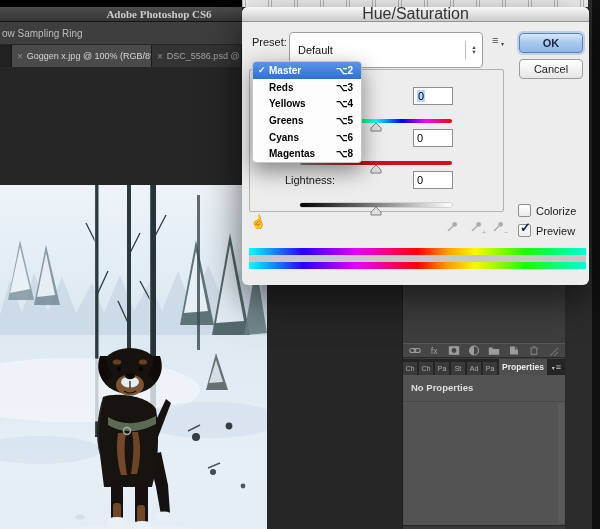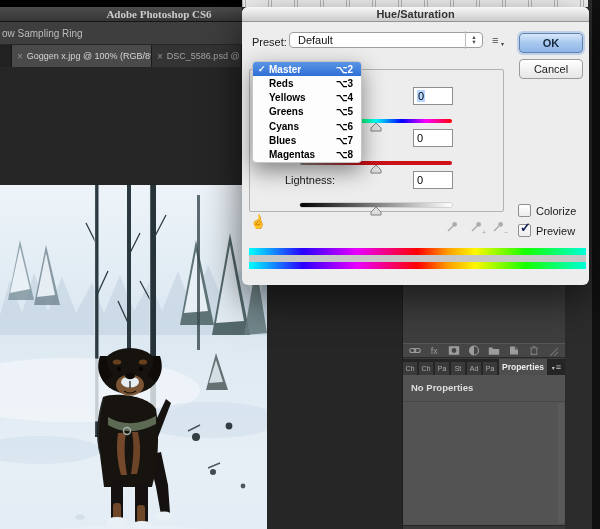--- a/index.html
+++ b/index.html
@@ -57,24 +57,24 @@
   
   .ruler { left:242px; top:0; width:346px; height:7px; background:#f2f2f2;
     background-image:repeating-linear-gradient(90deg,#b9b9b9 0 1px,transparent 1px 3px,#b9b9b9 3px 4px,transparent 4px 26px); }
 
   
   .dialog { left:242px; top:7px; width:347px; height:278px; background:#ededed; border-radius:6px;
     box-shadow:0 14px 40px rgba(0,0,0,.6); }
   .dlg-title { position:absolute; left:0; top:0; width:100%; height:15px;
     background:linear-gradient(#f8f8f8,#cbcbcb); border-bottom:1px solid #949494;
     border-radius:6px 6px 0 0; display:flex; align-items:center; justify-content:center; }
-  .dlg-title span { font-size:11px; font-weight:bold; color:#333; }
+  .dlg-title span { font-size:16px; font-weight:normal; color:#333; }
   .lbl { font-size:11px; color:#1a1a1a; }
   .lbl-preset { position:absolute; left:10px; top:29px; }
-  .select { position:absolute; left:47px; top:25px; width:194px; height:16px; background:#fff;
+  .select { position:absolute; left:47px; top:25px; width:194px; height:36px; background:#fff;
     border:1px solid #9f9f9f; border-radius:4px; display:flex; align-items:center; padding-left:8px; }
   .sel-val { font-size:11px; color:#111; }
   .stepper { margin-left:auto; width:17px; height:18px; border-left:1px solid #bdbdbd;
     display:flex; flex-direction:column; align-items:center; justify-content:center; color:#4a4a4a; }
   .stepper i { font-style:normal; font-size:5.5px; line-height:5px; }
   .preset-menu-btn { position:absolute; left:250px; top:29px; width:18px; height:14px; color:#444; }
   .preset-menu-btn .lines { position:absolute; left:0; top:-2px; font-size:11px; letter-spacing:0; }
   .preset-menu-btn .tiny-caret { position:absolute; left:9px; top:4px; font-size:6px; }
   .btn { position:absolute; left:277px; width:64px; height:20px; border-radius:4px; font-size:11px;
     display:flex; align-items:center; justify-content:center; }
@@ -410,23 +410,18 @@
       <span class="mi-label">Greens</span>
       <span class="mi-short">⌥5</span>
     </div>
     <div class="menu-item">
       <span class="mi-check"></span>
       <span class="mi-label">Cyans</span>
       <span class="mi-short">⌥6</span>
     </div>
     <div class="menu-item">
       <span class="mi-check"></span>
-      <span class="mi-label">Blues</span>
-      <span class="mi-short">⌥7</span>
-    </div>
-    <div class="menu-item">
-      <span class="mi-check"></span>
       <span class="mi-label">Magentas</span>
       <span class="mi-short">⌥8</span>
     </div>
   </div>
 
 </div>
 
 </body></html>

